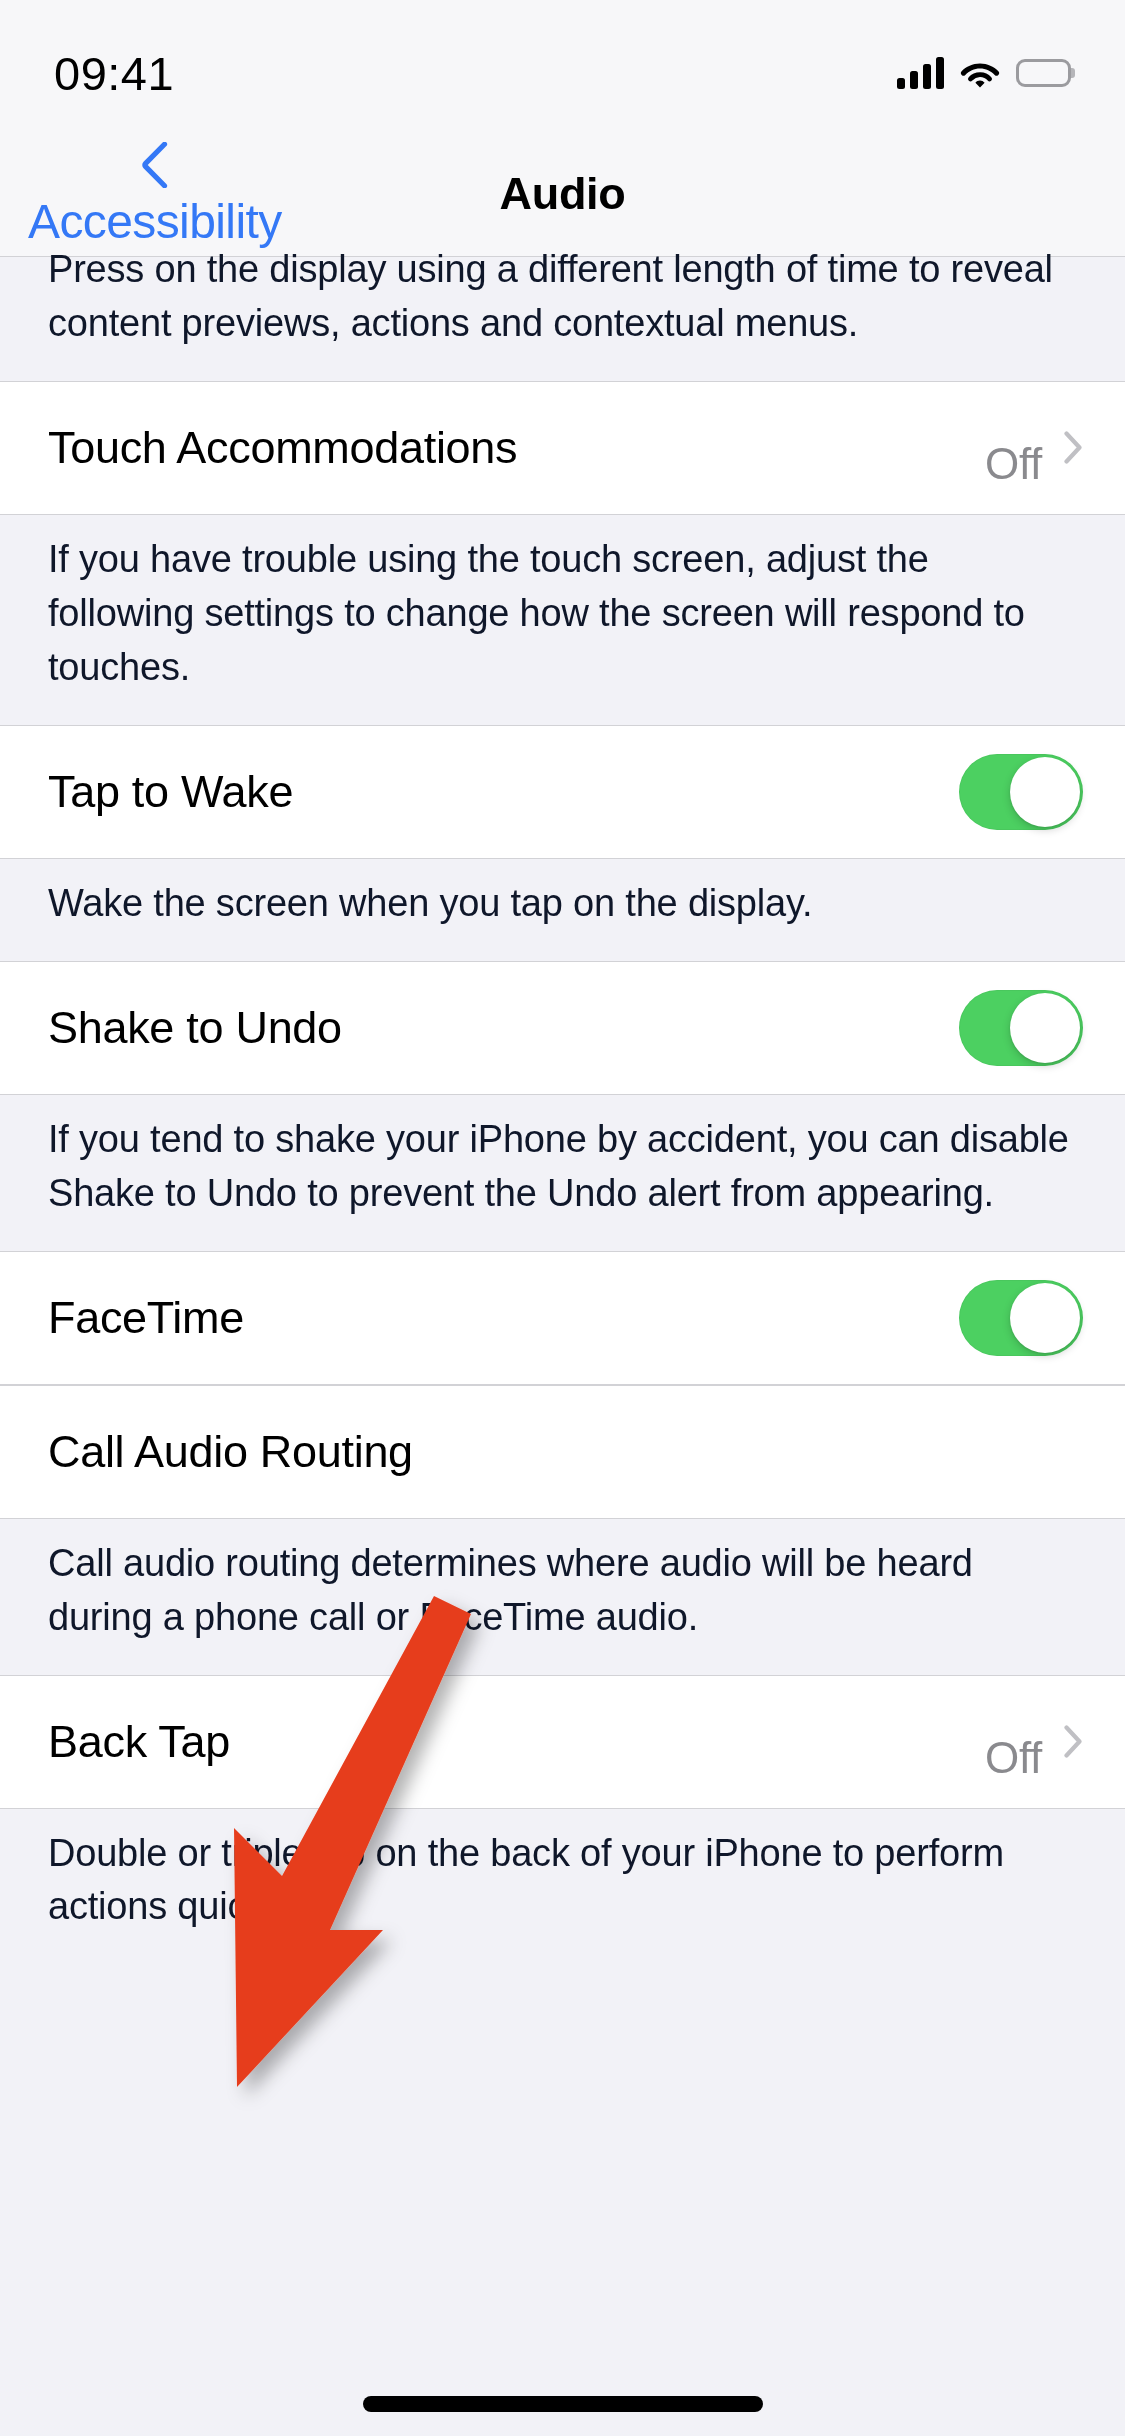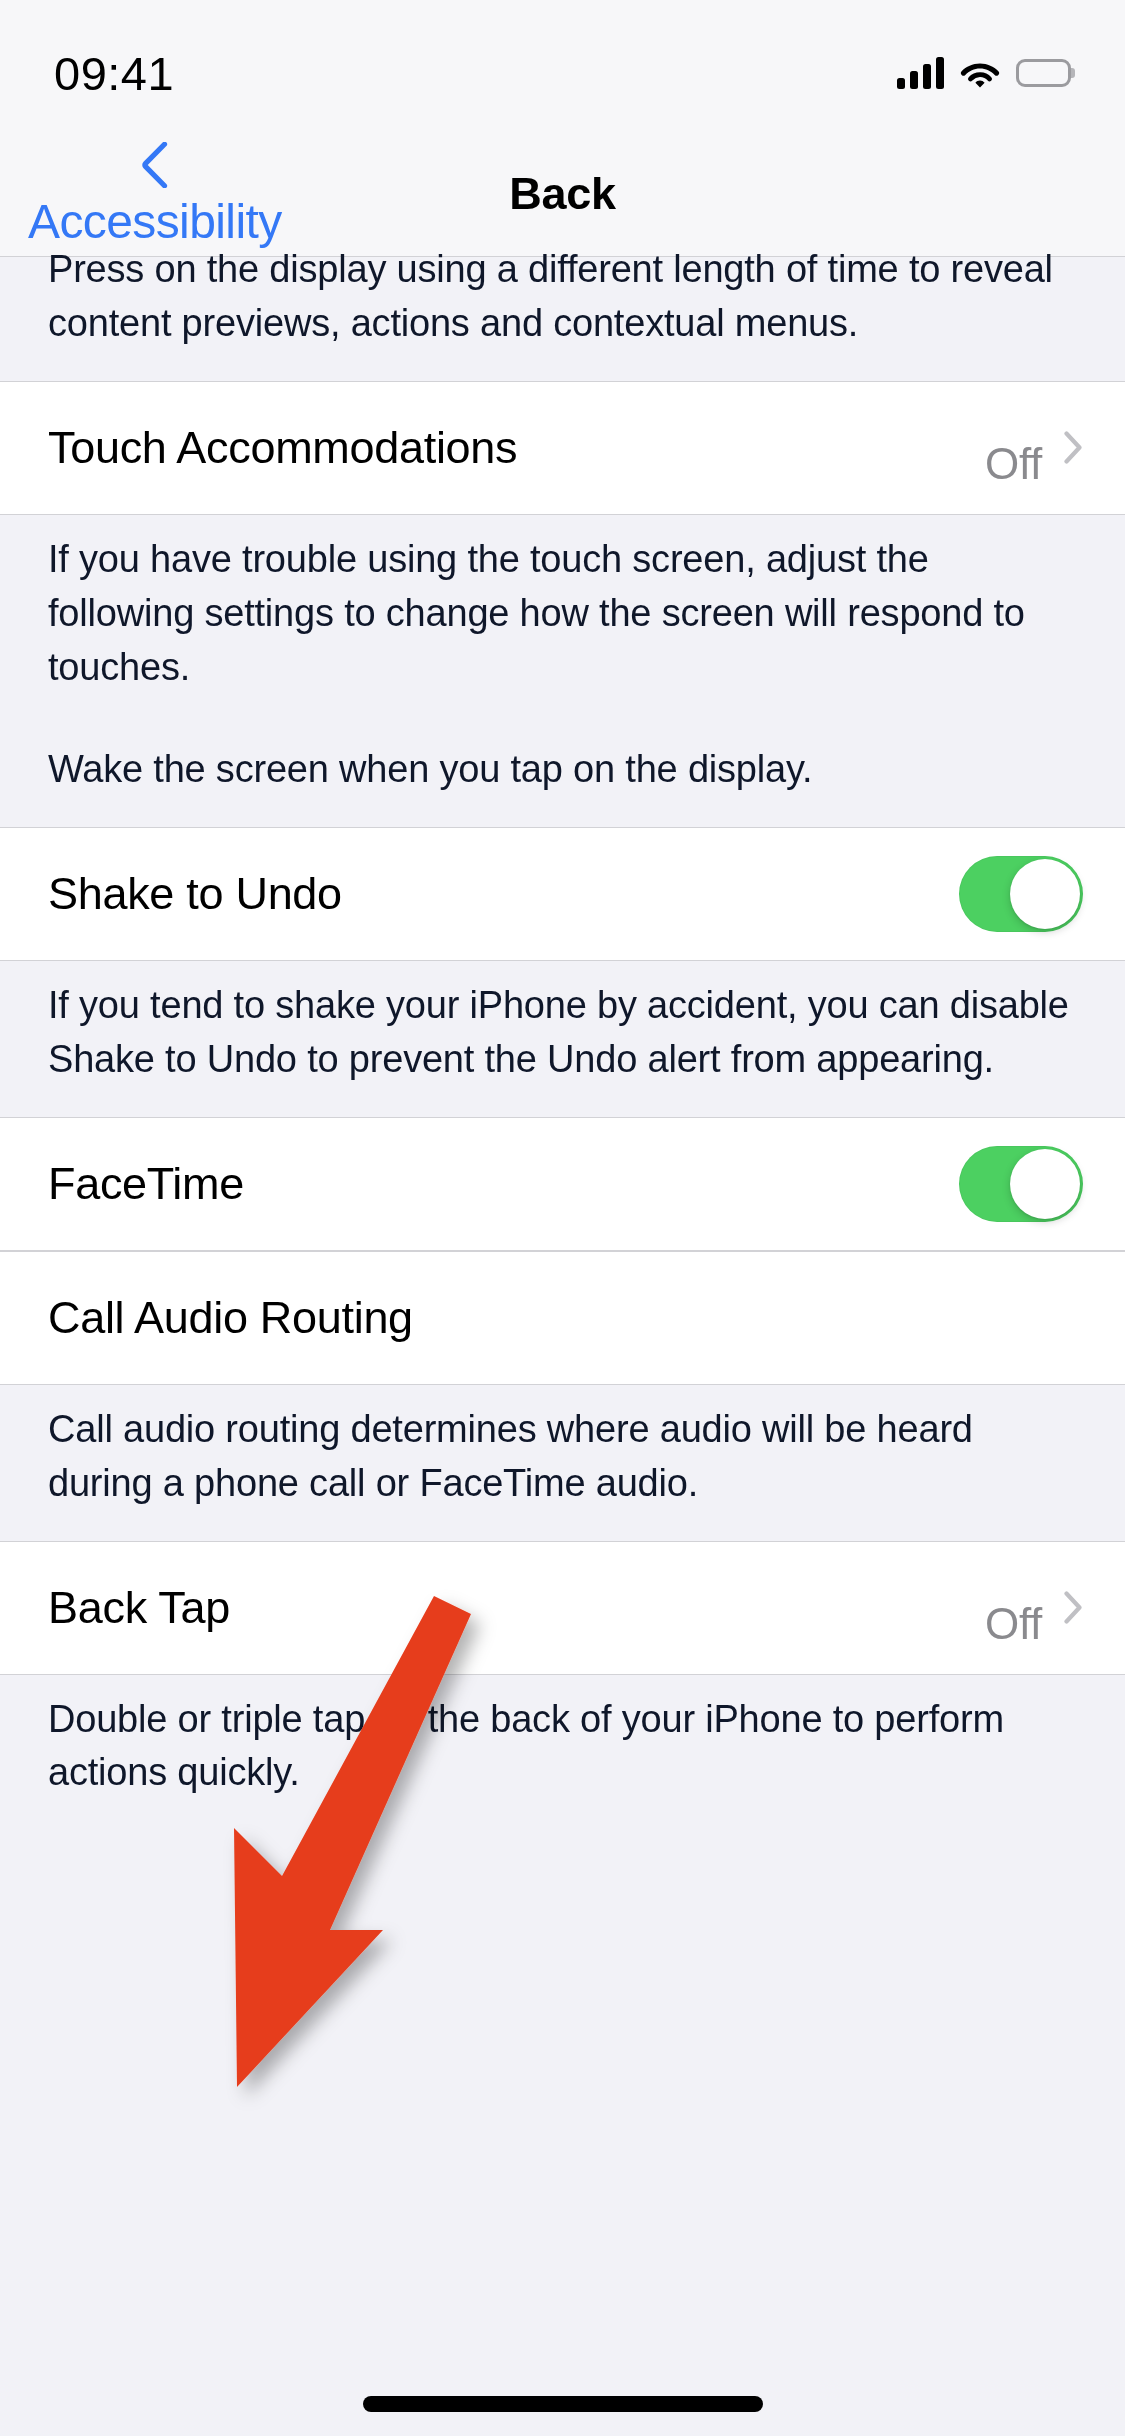--- a/index.html
+++ b/index.html
@@ -173,21 +173,21 @@
 
   <div class="navbar">
     <div class="nav-back">
       <span>
         <svg class="chev-back" viewBox="0 0 26 46">
           <path d="M22.5 2.2 3.4 21.6a2 2 0 0 0 0 2.8l19.1 19.4" fill="none" stroke="#3478F6" stroke-width="5.2" stroke-linecap="round" stroke-linejoin="round"></path>
         </svg>
       </span>
       <span class="nav-back-label">Accessibility</span>
     </div>
-    <div class="nav-title">Back</div>
+    <div class="nav-title">Audio</div>
   </div>
 
   <div class="content">
 
     <div class="footer-text clipped">Press on the display using a different length of time to reveal content previews, actions and contextual menus.</div>
 
     <div class="cell-group">
       <div class="row">
         <span class="row-title">Touch Accommodations</span>
         <span class="row-right">
@@ -195,20 +195,28 @@
           <span>
             <svg class="chev-right" viewBox="0 0 19 33">
               <path d="M2.5 2.5 15.5 16.5 2.5 30.5" fill="none" stroke="#C0C0C4" stroke-width="4.2" stroke-linecap="round" stroke-linejoin="round"></path>
             </svg>
           </span>
         </span>
       </div>
     </div>
     <div class="footer-text">If you have trouble using the touch screen, adjust the following settings to change how the screen will respond to touches.</div>
 
+    <div class="cell-group">
+      <div class="row">
+        <span class="row-title">Tap to Wake</span>
+        <span class="switch on">
+          <span class="knob"></span>
+        </span>
+      </div>
+    </div>
     <div class="footer-text">Wake the screen when you tap on the display.</div>
 
     <div class="cell-group">
       <div class="row">
         <span class="row-title">Shake to Undo</span>
         <span class="switch on">
           <span class="knob"></span>
         </span>
       </div>
     </div>

